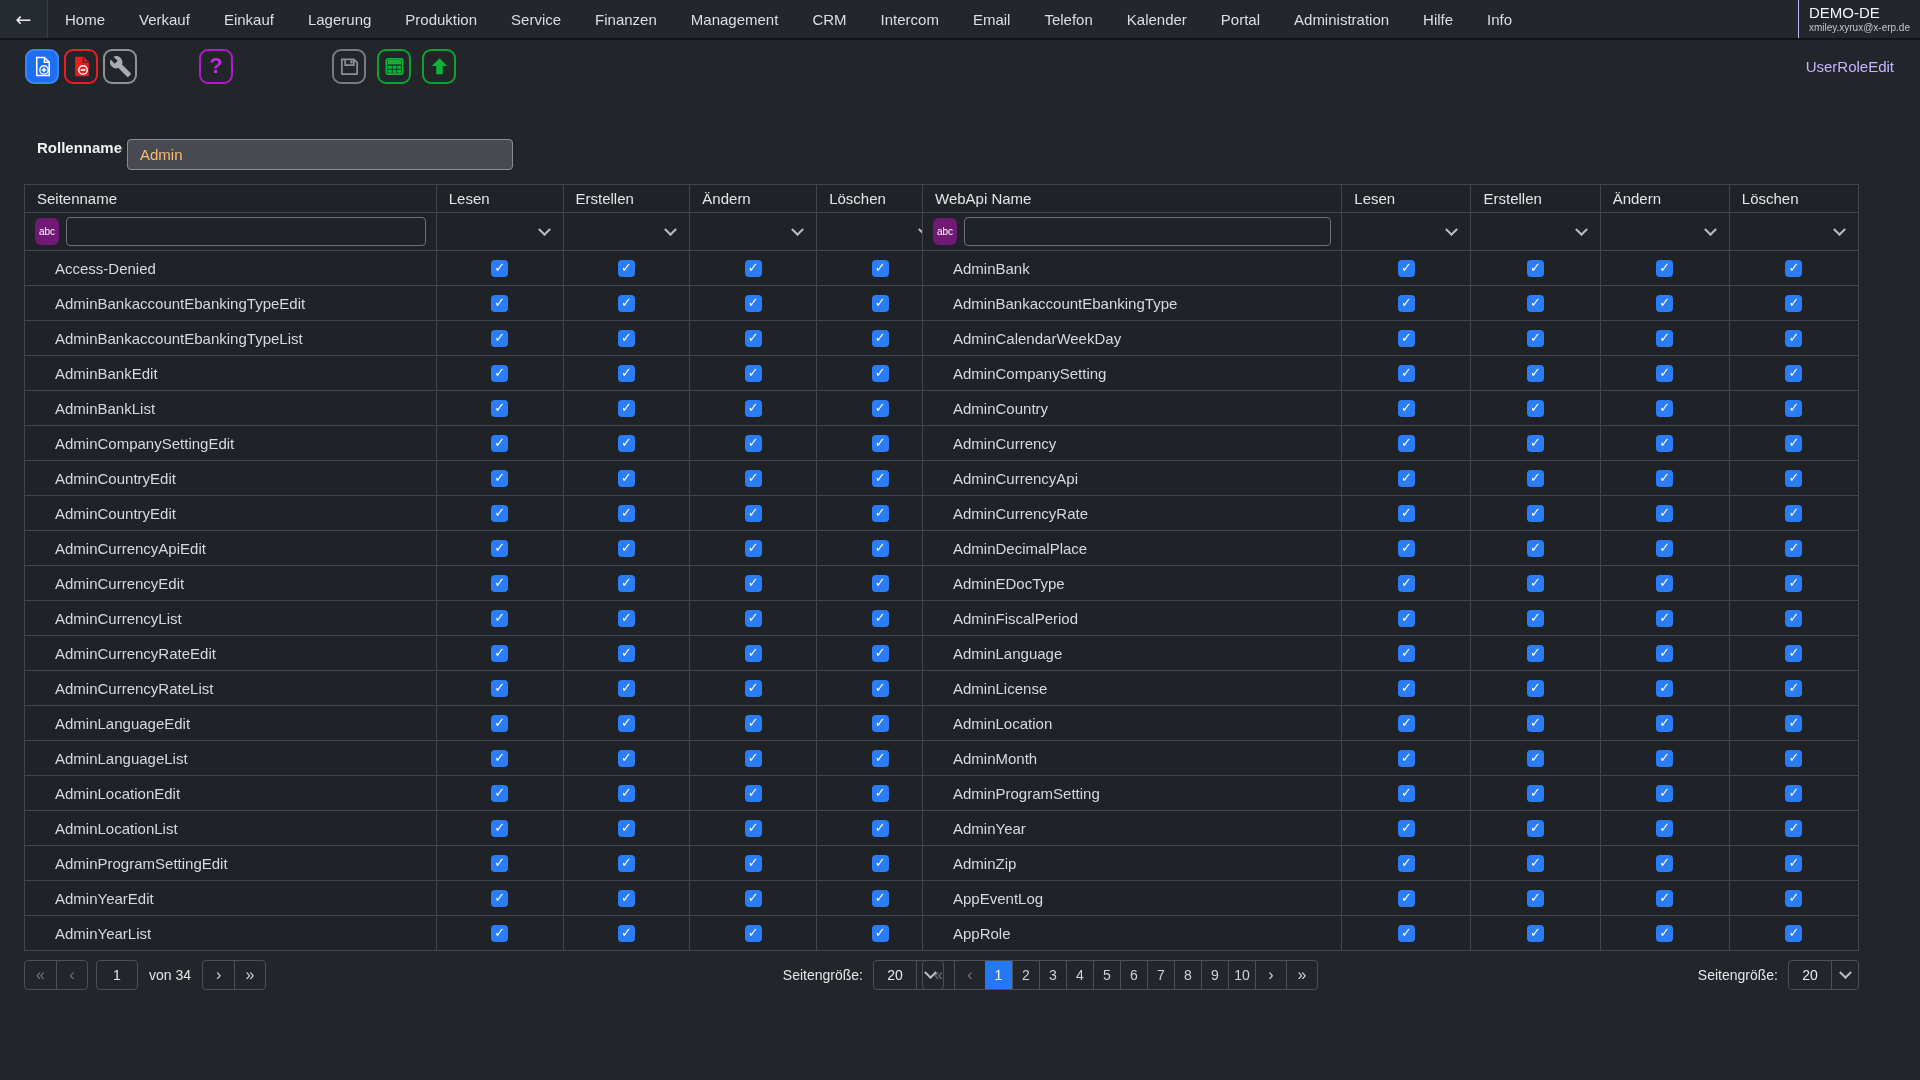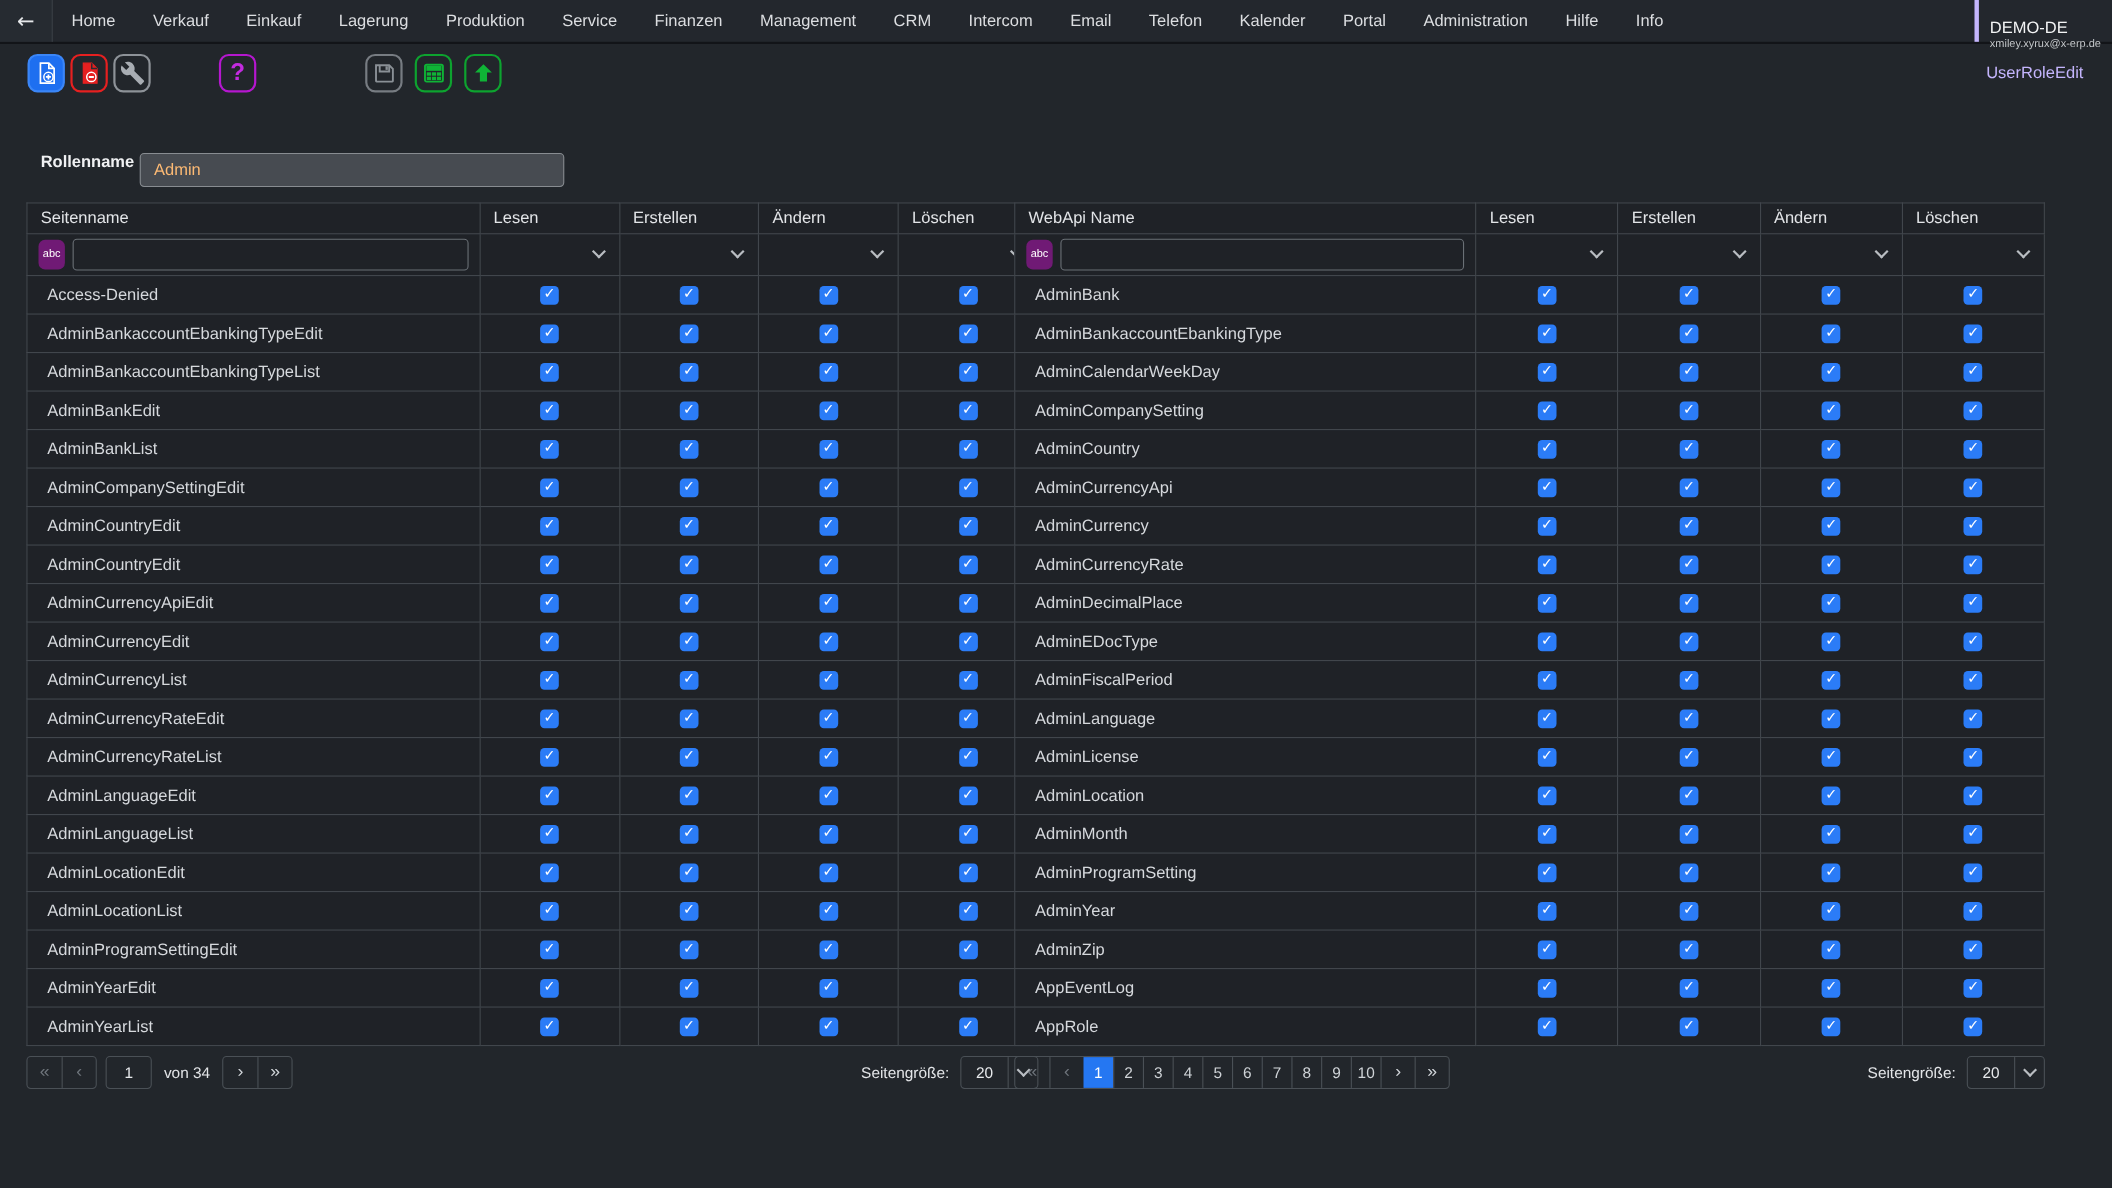--- a/index.html
+++ b/index.html
@@ -3,21 +3,21 @@
 <meta charset="utf-8">
 <style>
   *{margin:0;padding:0;box-sizing:border-box}
   html,body{width:1920px;height:1080px;background:#22262b;font-family:"Liberation Sans",sans-serif;overflow:hidden;position:relative;color:#d9dcdf}
 
   
   .navbar{position:absolute;top:0;left:0;width:1920px;height:40px;background:#23272d;border-bottom:2px solid #121418;display:flex;align-items:stretch}
   .back-btn{width:48px;display:flex;align-items:center;justify-content:center;border-right:1px solid #3a3f45;background:#262b31;color:#e6e8ea;font-size:19px;cursor:pointer;font-family:"DejaVu Sans",sans-serif}
   .nav-items{display:flex;align-items:stretch}
   .nav-item{display:flex;align-items:center;padding:0 17px;font-size:15px;color:#dcdee1;cursor:pointer;white-space:nowrap}
-  .account{margin-left:auto;border-left:4px solid #c4b5fd;padding:16px 10px 2px;min-width:114px;cursor:pointer}
+  .account{margin-left:auto;border-left:1px solid #c4b5fd;padding:3px 10px 2px;min-width:114px;cursor:pointer}
   .account-name{font-size:15px;color:#f3f4f5;line-height:19px}
   .account-email{font-size:10px;color:#c3c6c9;line-height:12px}
 
   
   .toolbar{position:absolute;top:48px;left:0;width:1920px;height:36px;display:flex;align-items:center}
   .tb-group{display:flex}
   .tb-btn{width:34px;height:35px;border-radius:9px;border:2px solid;display:flex;align-items:center;justify-content:center;background:transparent;cursor:pointer;flex:none}
   .tb-btn svg{width:23px;height:23px;display:block}
   .g1{margin-left:25px;gap:5px}
   .btn-add{background:#1e6ff0;border-color:#3b86f7}
@@ -37,21 +37,21 @@
 
   
   .grid-panel{position:absolute;top:184px}
   #left-grid{left:24px;width:920px}
   #right-grid{left:922px;width:937px}
   table{width:100%;border-collapse:collapse;background:#1f2227;table-layout:fixed}
   th,td{border:1px solid #41464c}
   thead th{height:28px;font-weight:normal;font-size:15px;color:#e3e5e8;text-align:left;padding:0 0 0 12px}
   tr.filter-row td{height:38px}
   tbody.rows td{height:35px;font-size:15px;color:#d6d9dd}
-  td.name-cell{padding-left:18px;overflow:hidden;white-space:nowrap}
+  td.name-cell{padding-left:30px;overflow:hidden;white-space:nowrap}
   td.cb-cell{text-align:center}
   .checkbox{display:inline-block;width:17px;height:17px;background:#2b7cf7;border-radius:4px;vertical-align:middle;cursor:pointer;position:relative}
   .checkbox::after{content:"\2713";font-family:"DejaVu Sans",sans-serif;position:absolute;left:0;top:0;width:17px;height:17px;line-height:16px;text-align:center;color:#fff;font-size:13px;font-weight:bold}
   .filter-name{display:flex;align-items:center;padding:0 10px;gap:7px}
   .abc-btn{width:24px;height:27px;border-radius:6px;background:#701a75;color:#fff;font-size:10px;display:flex;align-items:center;justify-content:center;cursor:pointer;flex:none}
   .filter-input{flex:1;height:29px;background:transparent;border:1px solid #6a7076;border-radius:4px;color:#d6d9dd;font-size:14px;padding:0 8px;outline:none;min-width:0}
   td.filter-cb{text-align:right;padding-right:14px}
   .chev{width:9px;height:9px;border-right:2px solid #b9bdc2;border-bottom:2px solid #b9bdc2;transform:rotate(45deg) translate(-2px,-2px);display:inline-block;cursor:pointer}
 
   
@@ -429,28 +429,28 @@
           <td class="cb-cell"><span class="checkbox"></span></td>
         </tr>
         <tr>
           <td class="name-cell">AdminCountry</td>
           <td class="cb-cell"><span class="checkbox"></span></td>
           <td class="cb-cell"><span class="checkbox"></span></td>
           <td class="cb-cell"><span class="checkbox"></span></td>
           <td class="cb-cell"><span class="checkbox"></span></td>
         </tr>
         <tr>
+          <td class="name-cell">AdminCurrency</td>
+          <td class="cb-cell"><span class="checkbox"></span></td>
+          <td class="cb-cell"><span class="checkbox"></span></td>
+          <td class="cb-cell"><span class="checkbox"></span></td>
+          <td class="cb-cell"><span class="checkbox"></span></td>
+        </tr>
+        <tr>
           <td class="name-cell">AdminCurrencyApi</td>
-          <td class="cb-cell"><span class="checkbox"></span></td>
-          <td class="cb-cell"><span class="checkbox"></span></td>
-          <td class="cb-cell"><span class="checkbox"></span></td>
-          <td class="cb-cell"><span class="checkbox"></span></td>
-        </tr>
-        <tr>
-          <td class="name-cell">AdminCurrency</td>
           <td class="cb-cell"><span class="checkbox"></span></td>
           <td class="cb-cell"><span class="checkbox"></span></td>
           <td class="cb-cell"><span class="checkbox"></span></td>
           <td class="cb-cell"><span class="checkbox"></span></td>
         </tr>
         <tr>
           <td class="name-cell">AdminCurrencyRate</td>
           <td class="cb-cell"><span class="checkbox"></span></td>
           <td class="cb-cell"><span class="checkbox"></span></td>
           <td class="cb-cell"><span class="checkbox"></span></td>

